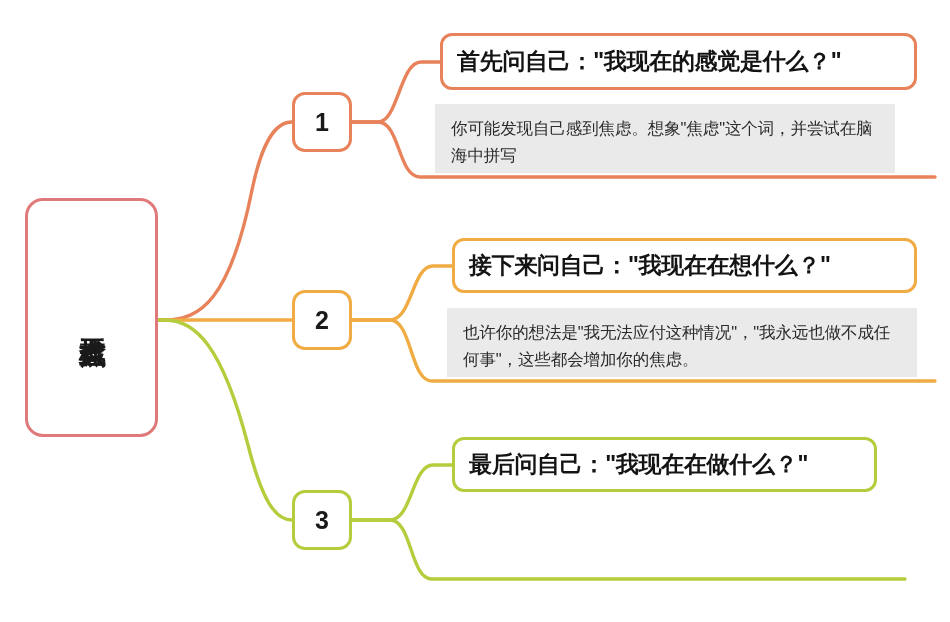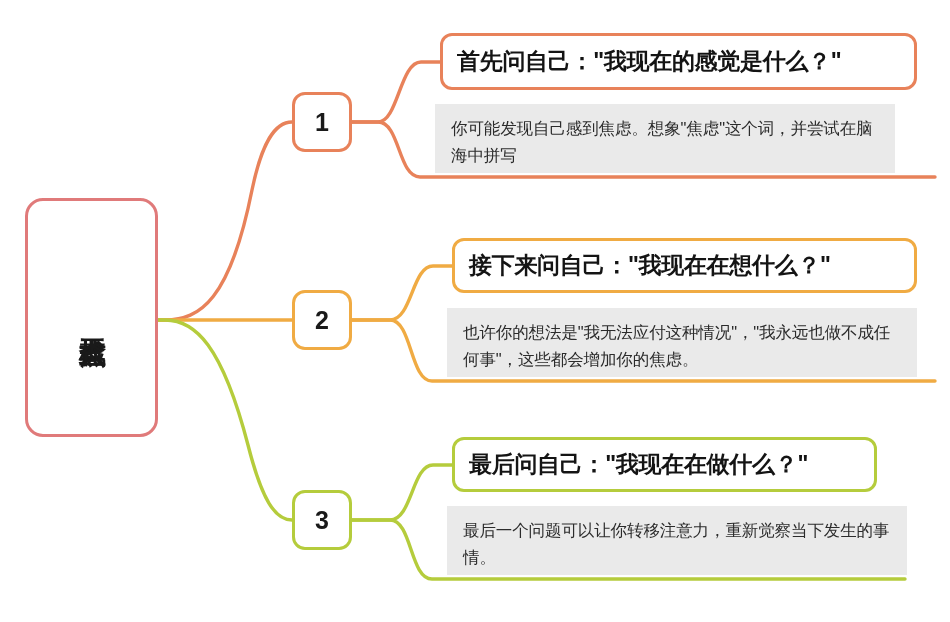--- a/index.html
+++ b/index.html
@@ -129,17 +129,14 @@
   <div class="desc-box desc-2">
     <span>也许你的想法是"我无法应付这种情况"，"我永远也做不成任何事"，这些都会增加你的焦虑。</span>
   </div>
 
   <div class="num-node num-3">
     <span>3</span>
   </div>
   <div class="title-box title-3">
     <span>最后问自己："我现在在做什么？"</span>
   </div>
-  <div class="desc-box desc-3">
-    <span>最后一个问题可以让你转移注意力，重新觉察当下发生的事情。</span>
-  </div>
 
 </div>
 
 </body></html>

